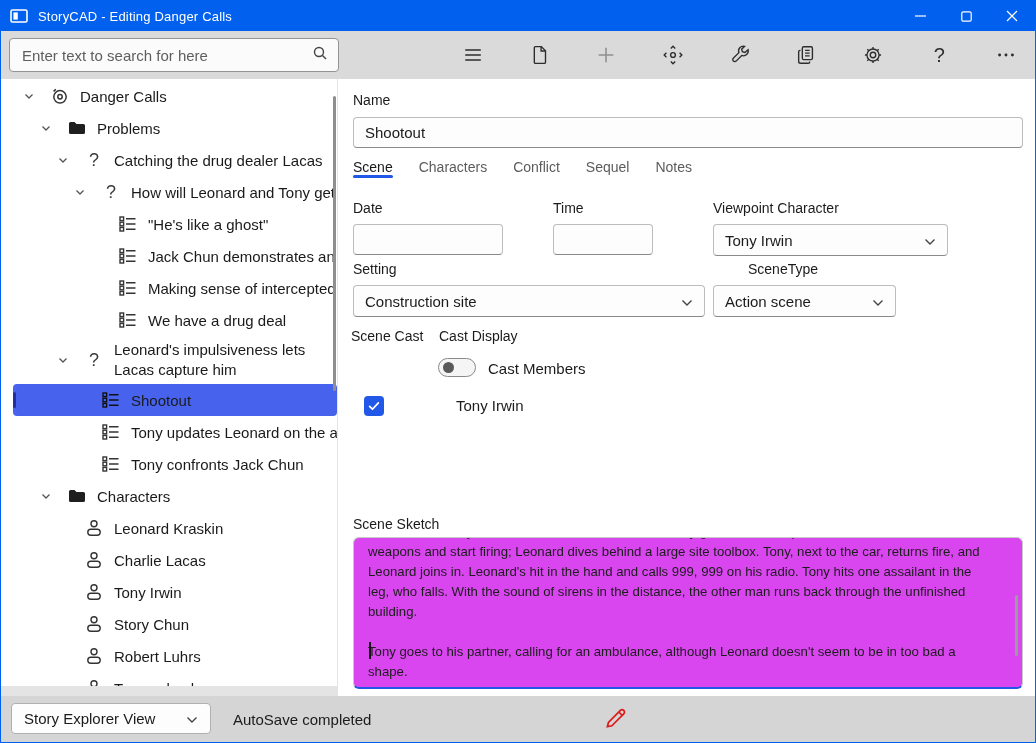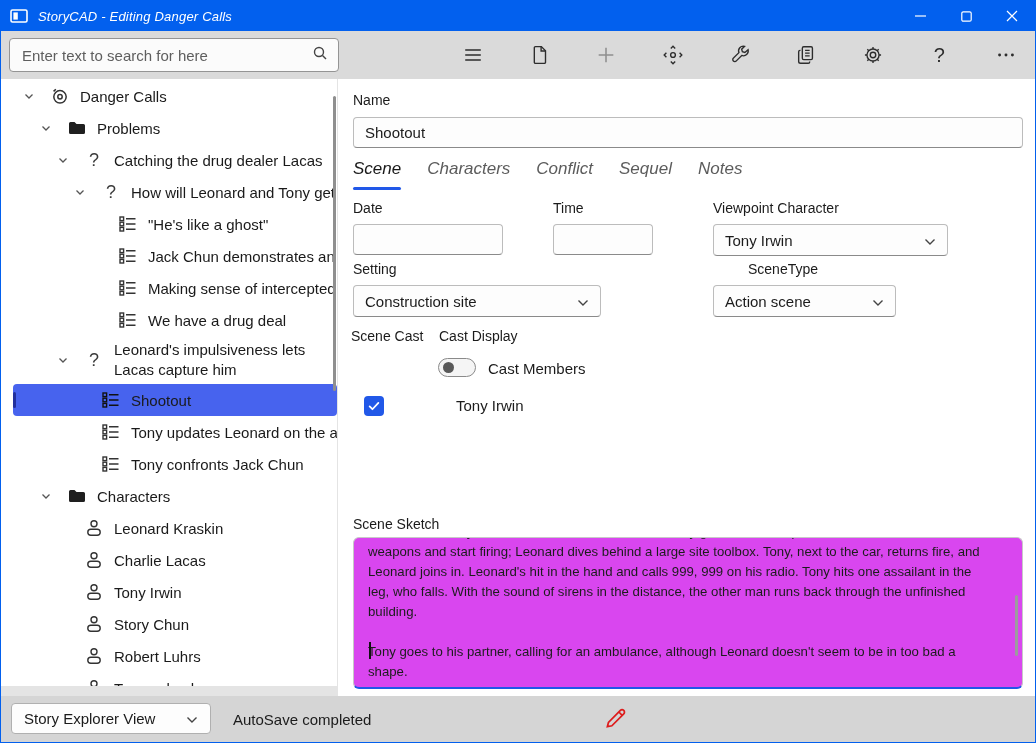--- a/index.html
+++ b/index.html
@@ -2,21 +2,21 @@
 <html><head>
 <meta charset="utf-8">
 <style>
   * { margin:0; padding:0; box-sizing:border-box; }
   html,body { width:1036px; height:743px; font-family:"Liberation Sans", sans-serif; background:#fff; }
   .window { position:relative; width:1036px; height:743px; border:1px solid #0260EE; display:flex; flex-direction:column; overflow:hidden; background:#fff; }
 
   
   .titlebar { height:30px; background:#0260EE; display:flex; align-items:center; flex:none; }
   .app-icon { margin-left:9px; display:flex; align-items:center; }
-  .title-text { color:#fff; font-size:13px; margin-left:10px; letter-spacing:.2px;font-style:italic; }
+  .title-text { color:#fff; font-size:13px; margin-left:10px; letter-spacing:.2px; }
   .win-controls { margin-left:auto; display:flex; height:100%; }
   .win-btn { width:46px; height:100%; display:flex; align-items:center; justify-content:center; cursor:default; }
 
   
   .topband { height:48px; background:#dadada; flex:none; position:relative; }
   .searchbox { position:absolute; left:8px; top:7px; width:330px; height:34px; background:#fbfbfb; border:1px solid #949494; border-radius:4px; display:flex; align-items:center; padding:0 10px 0 12px; }
   .searchbox input { flex:1; border:none; outline:none; background:transparent; font-size:15px; color:#a21caf; font-family:"Liberation Sans", sans-serif; }
   .searchbox input::placeholder { color:#5e5e5e; opacity:1; }
   .toolbar { position:absolute; left:455px; right:12px; top:0; height:48px; display:flex; align-items:center; justify-content:space-between; }
   .tbtn { width:34px; height:34px; display:flex; align-items:center; justify-content:center; border-radius:4px; }
@@ -41,21 +41,21 @@
   .hscroll-track { position:absolute; left:0; right:0; bottom:0; height:10px; background:#e4e4e4; }
 
   
   .main { flex:1; position:relative; background:#fff; overflow:hidden; }
   .flabel { position:absolute; font-size:14px; color:#1b1b1b; }
   .tbox { position:absolute; height:31px; background:#fdfdfd; border:1px solid #bcbcbc; border-bottom-color:#8a8a8a; border-radius:4px; font-size:15px; color:#1b1b1b; padding:0 11px; display:flex; align-items:center; }
   input.tbox { font-family:"Liberation Sans", sans-serif; outline:none; }
   .combo { justify-content:space-between; height:32px; }
   .combo .cval { white-space:nowrap; }
   .tabs { position:absolute; left:15px; top:80px; display:flex; gap:26px; }
-  .tab { font-size:17px; color:#5c5c5c; position:relative; padding-bottom:11px;font-style:italic; }
+  .tab { font-size:14px; color:#5c5c5c; position:relative; padding-bottom:3px; }
   .tab.sel { color:#191919; }
   .tab.sel::after { content:""; position:absolute; left:0; right:0; bottom:0; height:3px; border-radius:2px; background:#2158E8; }
   .toggle { position:absolute; left:100px; top:279px; width:38px; height:19px; border:1px solid #8a8a8a; border-radius:10px; background:#f5f5f5; }
   .toggle .knob { position:absolute; left:4px; top:3px; width:11px; height:11px; border-radius:50%; background:#595959; }
   .checkbox { position:absolute; left:26px; top:317px; width:20px; height:20px; border-radius:4px; background:#2158E8; display:flex; align-items:center; justify-content:center; }
   .sketch { position:absolute; left:15px; top:458px; width:670px; height:152px; background:#d946ef; border:1px solid #c8c8c8; border-bottom:2px solid #2158E8; border-radius:6px; overflow:hidden; }
   .sketch-text { margin:-16px 0 0 0; padding:0 14px; font-size:13.2px; line-height:20px; color:#1c1c1c; white-space:pre; }
   .caret { position:absolute; left:15px; top:104px; width:1.5px; height:17px; background:#111; }
   .sketch-thumb { position:absolute; right:4px; top:57px; width:3px; height:61px; background:#9c9c9c; border-radius:2px; }
 
@@ -428,21 +428,21 @@
       <div class="tbox combo" style="left:375px; top:145px; width:235px;">
         <span class="cval">Tony Irwin</span>
         <span><svg width="12" height="8" viewBox="0 0 12 8" fill="none" stroke="#444" stroke-width="1.4">
               <path d="M1.5 1.5 6 6l4.5-4.5"></path>
             </svg></span>
       </div>
 
       <div class="flabel" style="left:15px; top:182px;">Setting</div>
       <div class="flabel" style="left:375px; top:182px;margin-left:35px;">SceneType</div>
 
-      <div class="tbox combo" style="left:15px; top:206px; width:248px;">
+      <div class="tbox combo" style="left:15px; top:206px; width:352px;">
         <span class="cval">Construction site</span>
         <span><svg width="12" height="8" viewBox="0 0 12 8" fill="none" stroke="#444" stroke-width="1.4">
               <path d="M1.5 1.5 6 6l4.5-4.5"></path>
             </svg></span>
       </div>
       <div class="tbox combo" style="left:375px; top:206px; width:183px;">
         <span class="cval">Action scene</span>
         <span><svg width="12" height="8" viewBox="0 0 12 8" fill="none" stroke="#444" stroke-width="1.4">
               <path d="M1.5 1.5 6 6l4.5-4.5"></path>
             </svg></span>

